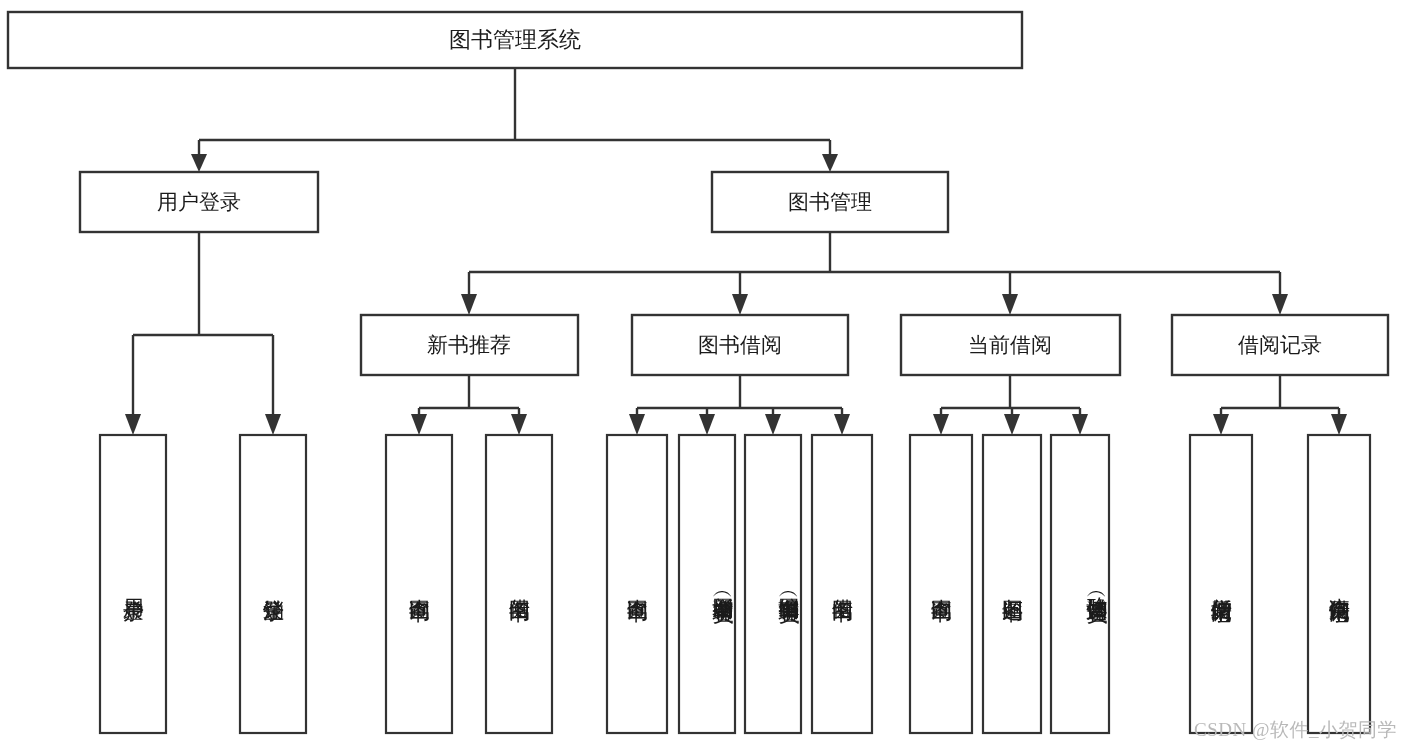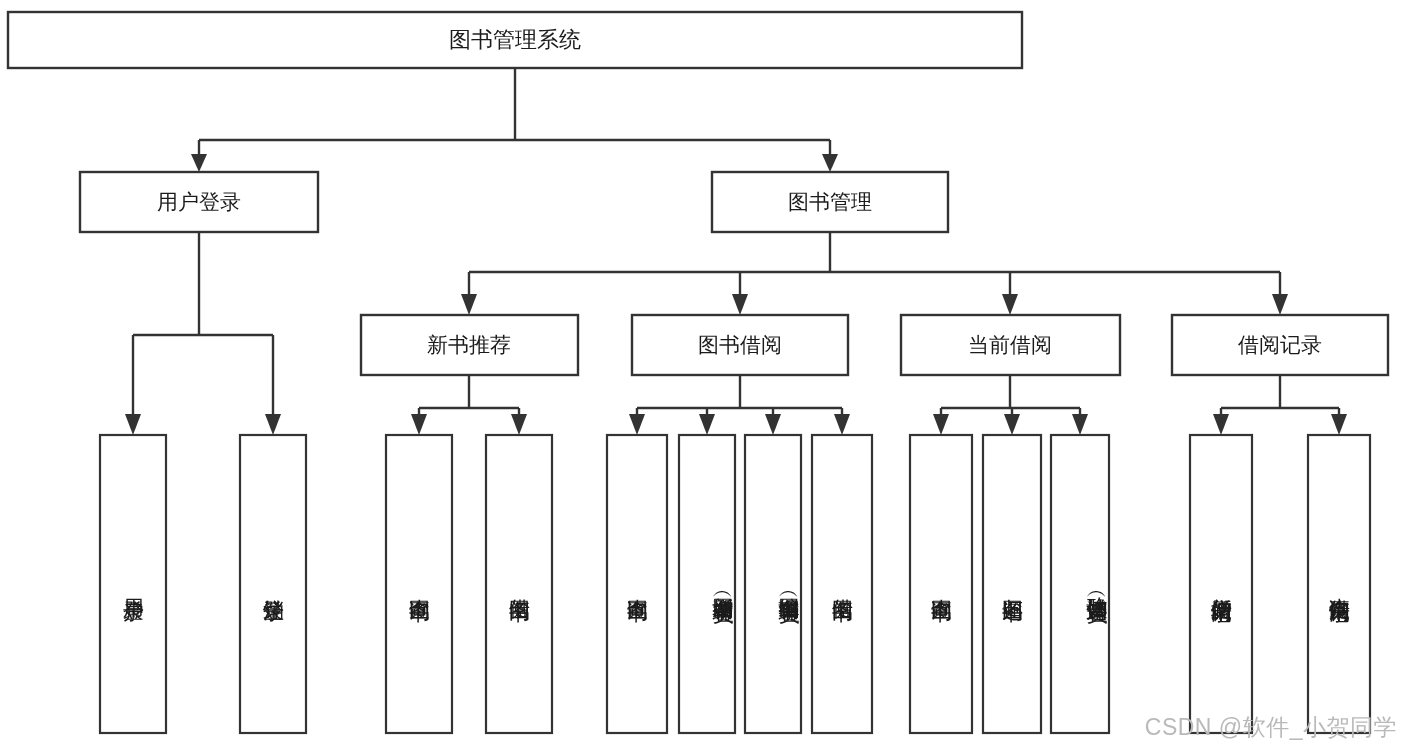--- a/index.html
+++ b/index.html
@@ -74,22 +74,22 @@
     white-space: nowrap;
     pointer-events: none;
     display: flex;
     align-items: center;
     justify-content: center;
   }
   .watermark {
     position: absolute;
     right: 8px;
     bottom: 4px;
-    font-family: Liberation Sans, sans-serif;
-    font-size: 23px;
+    font-family: Liberation Serif, serif;
+    font-size: 19px;
     color: #b9b9b9;
     letter-spacing: 0.5px;
     white-space: nowrap;
     pointer-events: none;
   }
 </style>
 </head>
 <body>
 
 <div id="diagram-root">

